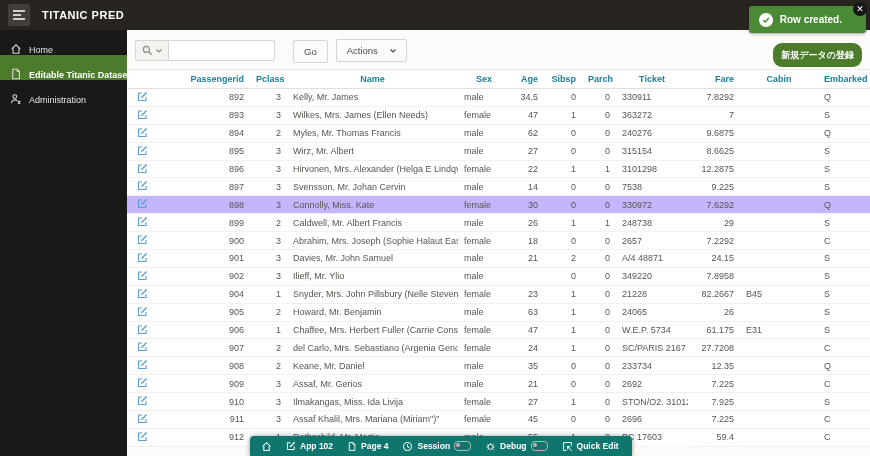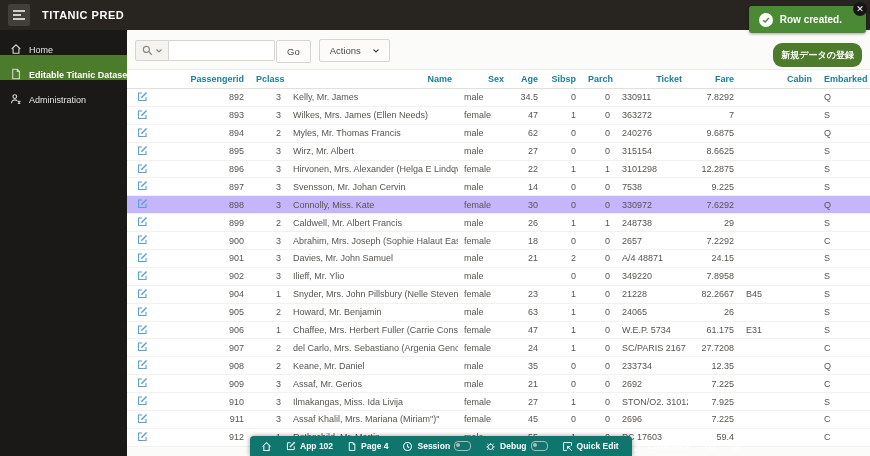--- a/index.html
+++ b/index.html
@@ -31,27 +31,27 @@
   
   .main{position:absolute;top:30px;left:127px;right:0;bottom:0;background:#fbfbfa;overflow:hidden}
   .report-toolbar{display:flex;align-items:center;padding:9px 8px 7px;position:relative}
   .search-group{display:flex;align-items:stretch;height:21px}
   .search-btn{display:flex;align-items:center;gap:3px;padding:0 6px;background:#f4f3f0;
     border:1px solid #d7d5cf;border-radius:2px 0 0 2px;color:#8c8a84;cursor:pointer}
   .search-input{width:106px;border:1px solid #d7d5cf;border-left:none;border-radius:0 2px 2px 0;
     font-size:9.5px;padding:0 5px;background:#fff;color:#333;outline:none;box-sizing:border-box}
   .btn{height:23px;background:#fcfbf9;border:1px solid #d7d5cf;border-radius:2px;font-size:9.5px;
     color:#4e4c48;padding:0 10px;cursor:pointer;font-family:inherit}
-  .go-btn{margin-left:1px}
+  .go-btn{margin-left:18px}
   .actions-btn{margin-left:8px;display:flex;align-items:center;gap:12px}
   .create-btn{position:absolute;right:8px;top:13px;height:24px;background:#4c7b2c;color:#fff;
     border:none;border-radius:9px;font-size:9px;font-weight:bold;padding:0 8px;cursor:pointer;font-family:inherit}
   
   table{width:100%;border-collapse:collapse;table-layout:fixed;background:#fff}
-  th{font-size:9px;font-weight:bold;color:#1e7e96;text-align:right;padding:4px 6px;
+  th{font-size:9px;font-weight:bold;color:#1e7e96;text-align:center;padding:4px 6px;
     border-top:1px solid #eceae7;border-bottom:1px solid #e2e0dd;white-space:nowrap;overflow:hidden}
   td{font-size:9px;color:#57554f;padding:0 6px;height:16.9px;border-bottom:1px solid #f2f1ef;
     white-space:nowrap;overflow:hidden}
   th.num,td.num{text-align:right}
   tr.hl td{background:#c4b5fd}
   .c-edit{text-align:center;padding:0}
   .edit-icon{color:#5b9fd3;display:inline-flex;cursor:pointer}
   
   .devbar{position:fixed;left:250px;bottom:0;width:382px;height:20px;background:#0f766e;
     border-radius:4px 4px 0 0;display:flex;align-items:center;padding:0 4px;box-sizing:border-box;

